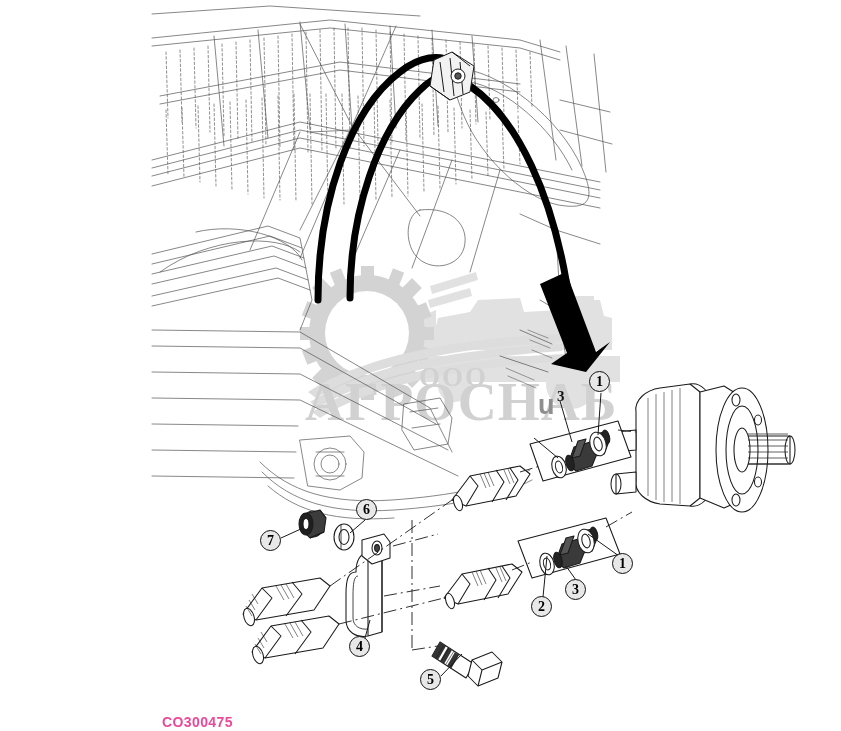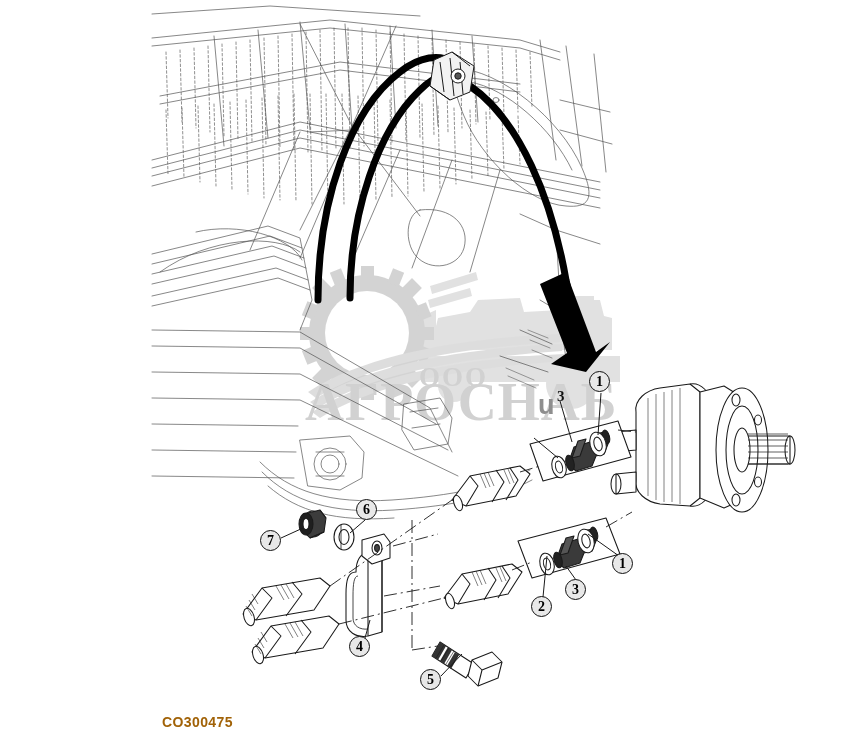--- a/index.html
+++ b/index.html
@@ -12,21 +12,21 @@
   .stage{position:absolute;left:0;top:0;width:841px;height:731px;}
   .layer{position:absolute;left:0;top:0;width:841px;height:731px;}
 
   
   #watermark{opacity:1;}
 
   
   .partno{
     position:absolute;left:162px;top:714px;
     font-family:"Liberation Sans", sans-serif;
-    font-size:14px;font-weight:700;color:#a16207;
+    font-size:14px;font-weight:700;color:#ec4899;
     letter-spacing:.4px;white-space:nowrap;
   }
 
   
   .callout{
     position:absolute;width:21px;height:21px;
     border-radius:50%;
     background:#e8e8e8;
     border:1.4px solid #111;
     box-sizing:border-box;

